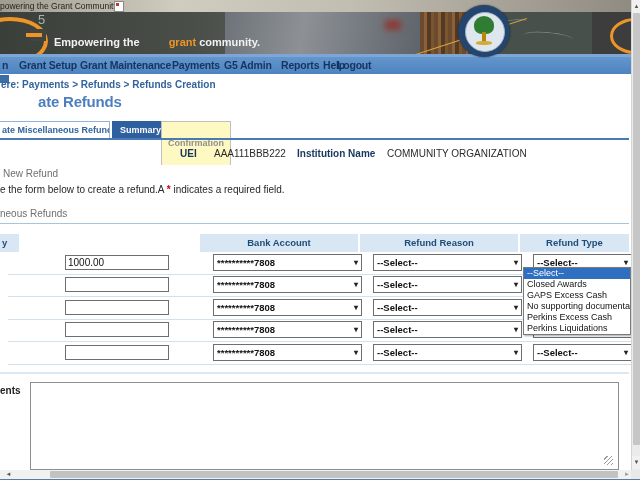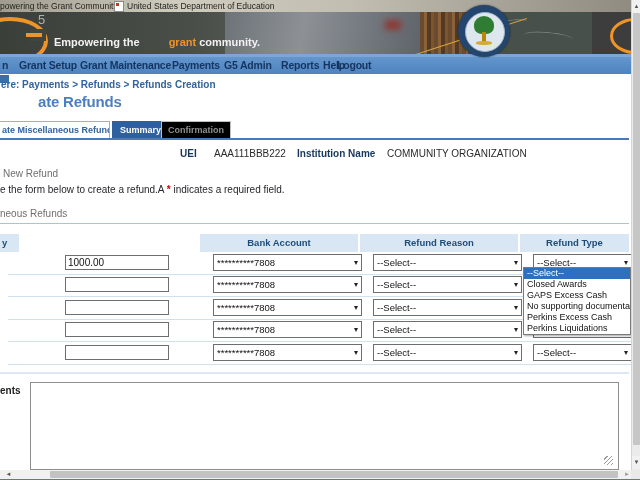--- a/index.html
+++ b/index.html
@@ -51,42 +51,42 @@
 
   
   #bc-marker{left:0;top:75px;width:9px;height:8px;background:#3a6ea5;}
   #breadcrumb{left:1px;top:79px;font-size:10px;font-weight:bold;color:#31639c;white-space:nowrap;}
   #page-title{left:0;top:93px;font-size:15px;font-weight:bold;color:#4d7ec0;letter-spacing:-0.2px;margin-left:38px;}
 
   
   .tab{position:absolute;top:121px;height:17px;line-height:17px;font-size:9px;font-weight:bold;white-space:nowrap;}
   #tab-create{left:0;width:107px;background:#fff;border:1px solid #8fb3d9;border-left:none;border-bottom:none;color:#31639c;padding-left:2px;overflow:hidden;}
   #tab-summary{left:112px;background:#2e5f9e;color:#fff;padding:0 7px;border:1px solid #2e5f9e;border-bottom:none;}
-  #tab-confirm{left:161px;background:#000000;color:#8f8f8f;padding:0 6px;border:1px solid #bfbfbf;border-bottom:none;}
+  #tab-confirm{left:161px;background:#fef9c3;color:#8f8f8f;padding:13px 6px;border:1px solid #bfbfbf;border-bottom:none;}
   #tab-line{left:0;top:138px;width:629px;height:2px;background:#4a7ab5;}
 
   
   .info-label{position:absolute;top:148px;font-size:10px;font-weight:bold;color:#17365d;}
   .info-value{position:absolute;top:148px;font-size:10px;color:#2b2b2b;}
 
   
   #sec-new{left:3px;top:168px;font-size:10px;color:#6f6f6f;}
   #instructions{left:0;top:184px;font-size:10px;color:#26262b;}
   #instructions .req{color:#c00;font-weight:bold;}
   #subsec{left:0;top:208px;font-size:10px;color:#6f6f6f;}
   #subsec-line{left:0;top:223px;width:629px;height:1px;background:#a8c4dd;}
 
   
   .th{position:absolute;top:234px;height:18px;line-height:18px;background:#d9e7f5;
       font-size:9.5px;font-weight:bold;color:#1e4d79;text-align:center;overflow:hidden;}
   .row{position:absolute;left:8px;width:629px;height:22px;border-bottom:1px solid #cfe0ef;}
   .amt{position:absolute;left:57px;top:3px;width:98px;height:13px;border:1px solid #6e6e6e;
        font-size:10px;font-family:"Liberation Sans",sans-serif;padding:0 2px;color:#111;}
   .sel{position:absolute;top:2px;height:15px;border:1px solid #6e6e6e;background:#fff;
-       display:flex;align-items:center;justify-content:space-between;padding:0 3px;cursor:pointer;}
+       display:flex;align-items:center;justify-content:space-between;padding:0 3px;cursor:pointer;font-weight:bold;}
   .sel .st{font-size:9.5px;color:#111;white-space:nowrap;overflow:hidden;}
   .sel .sa{font-size:8px;color:#222;margin-left:2px;}
   .sel.bank{left:205px;width:141px;}
   .sel.reason{left:365px;width:141px;}
   .sel.rtype{left:525px;width:91px;}
 
   
   #ddlist{left:523px;top:267px;width:106px;background:#fff;border:1px solid #7a7a7a;z-index:50;
           box-shadow:1px 1px 2px rgba(0,0,0,.35);}
   .opt{height:11px;line-height:11px;font-size:9px;padding-left:3px;color:#111;white-space:nowrap;overflow:hidden;cursor:pointer;}
@@ -115,21 +115,20 @@
 </style>
 </head>
 <body>
 
 <div id="screen">
 
   <div id="banner" class="abs">
     <div id="banner-strip" class="abs">
       <span id="strip-left" class="strip-txt">powering the Grant Community</span>
       <span id="broken-img"></span>
-      <span id="strip-right" class="strip-txt">United States Department of Education</span>
     </div>
     <div id="banner-main" class="abs">
       <div id="classroom" class="abs">
         <div class="smudge1 abs"></div>
         <div class="smudge2 abs"></div>
       </div>
       <div id="bookshelf" class="abs"></div>
       <div id="chalkboard" class="abs">
         <div id="sq1" class="squiggle abs"></div>
         <div id="sq2" class="squiggle abs"></div>

